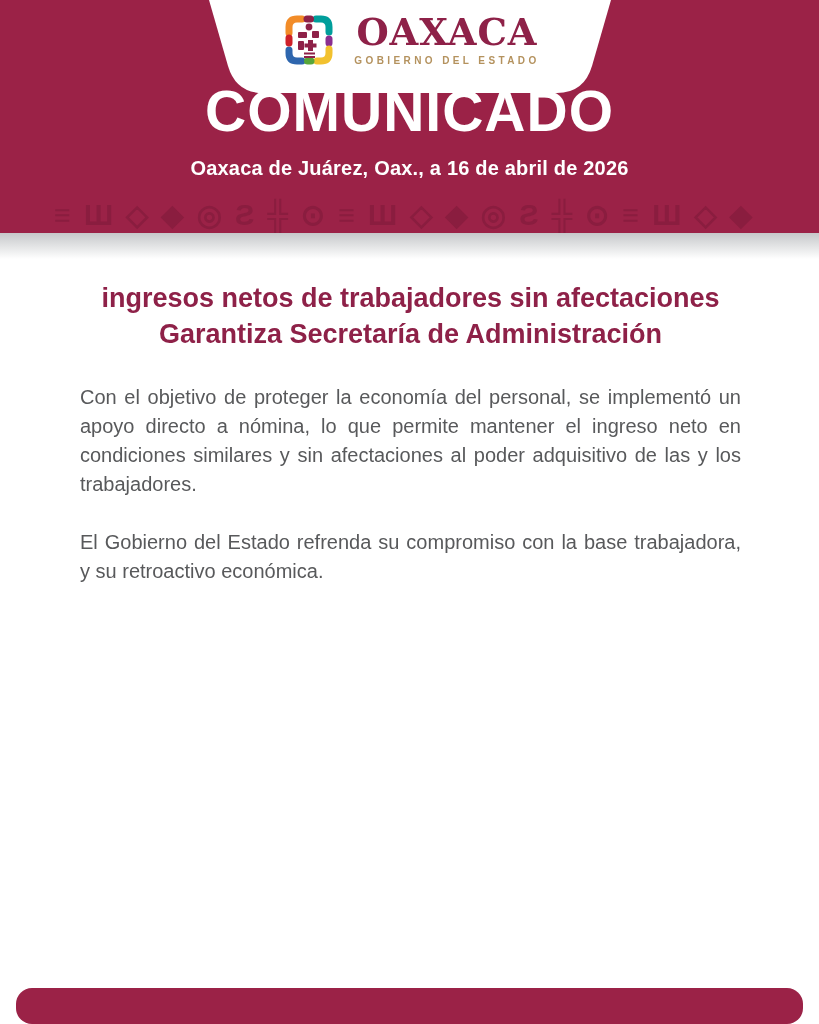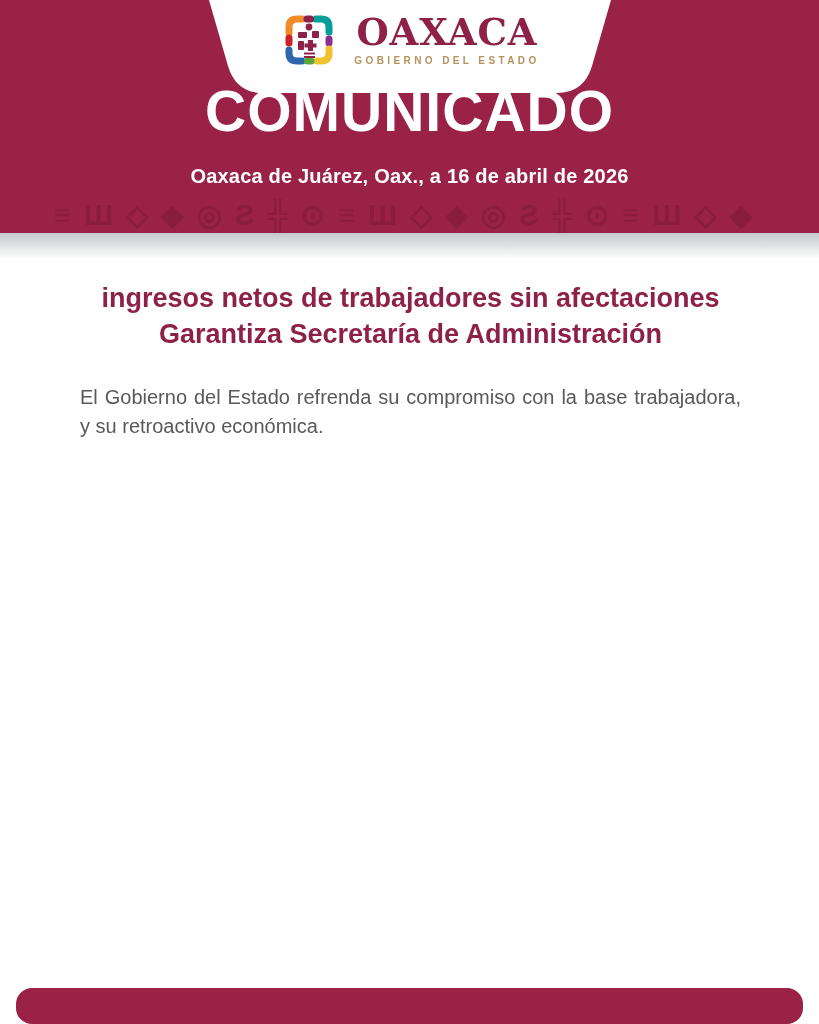--- a/index.html
+++ b/index.html
@@ -13,21 +13,21 @@
   .logo-tab{position:absolute;top:0;left:50%;transform:translateX(-50%);width:402px;height:93px;}
   .logo-tab .tab-shape{position:absolute;top:0;left:0;}
   .tab-content{position:absolute;top:0;left:0;width:100%;height:80px;
     display:flex;align-items:center;justify-content:center;gap:15px;}
   .logo-text{text-align:center;}
   .logo-name{font-family:"DejaVu Serif","Liberation Serif",serif;font-weight:bold;
     font-size:37px;line-height:1;color:#8E2148;letter-spacing:1px;}
   .logo-tagline{font-size:10px;font-weight:bold;color:#B4925E;letter-spacing:3.4px;margin-top:4px;}
   .comunicado{position:absolute;top:80px;left:0;width:100%;text-align:center;color:#ffffff;
     font-size:57px;font-weight:bold;letter-spacing:1px;line-height:1.1;}
-  .dateline{position:absolute;top:165px;left:0;width:100%;text-align:center;color:#ffffff;
+  .dateline{position:absolute;top:157px;left:0;width:100%;text-align:center;color:#ffffff;
     font-size:20px;font-weight:bold;letter-spacing:0.2px;}
   
   .pattern-band{position:absolute;bottom:0;left:0;width:100%;height:38px;overflow:hidden;
     color:#8A1D3F;font-size:29px;line-height:40px;font-weight:bold;white-space:nowrap;
     text-align:center;letter-spacing:13px;user-select:none;}
   
   .fade-divider{position:absolute;top:233px;left:0;width:100%;height:26px;
     background:linear-gradient(#C6C8CA,#ffffff);}
   
   .article{position:absolute;top:281px;left:80px;width:661px;color:#58595B;}
@@ -84,18 +84,19 @@
     <div class="pattern-band">≡Ш◇◆◎Ƨ╬⊙≡Ш◇◆◎Ƨ╬⊙≡Ш◇◆</div>
   </div>
 
   <div class="fade-divider"></div>
 
   <div class="article">
     <div class="article-title">
       <div>ingresos netos de trabajadores sin afectaciones</div>
       <div>Garantiza Secretaría de Administración</div>
     </div>
+    <p>Con el objetivo de proteger la economía del personal, se implementó un apoyo directo a nómina, lo que permite mantener el ingreso neto en condiciones similares y sin afectaciones al poder adquisitivo de las y los trabajadores.</p>
     <p>El Gobierno del Estado refrenda su compromiso con la base trabajadora, y su retroactivo económica.</p>
   </div>
 
   <div class="footer-bar"></div>
 
 </div>
 
 </body></html>

